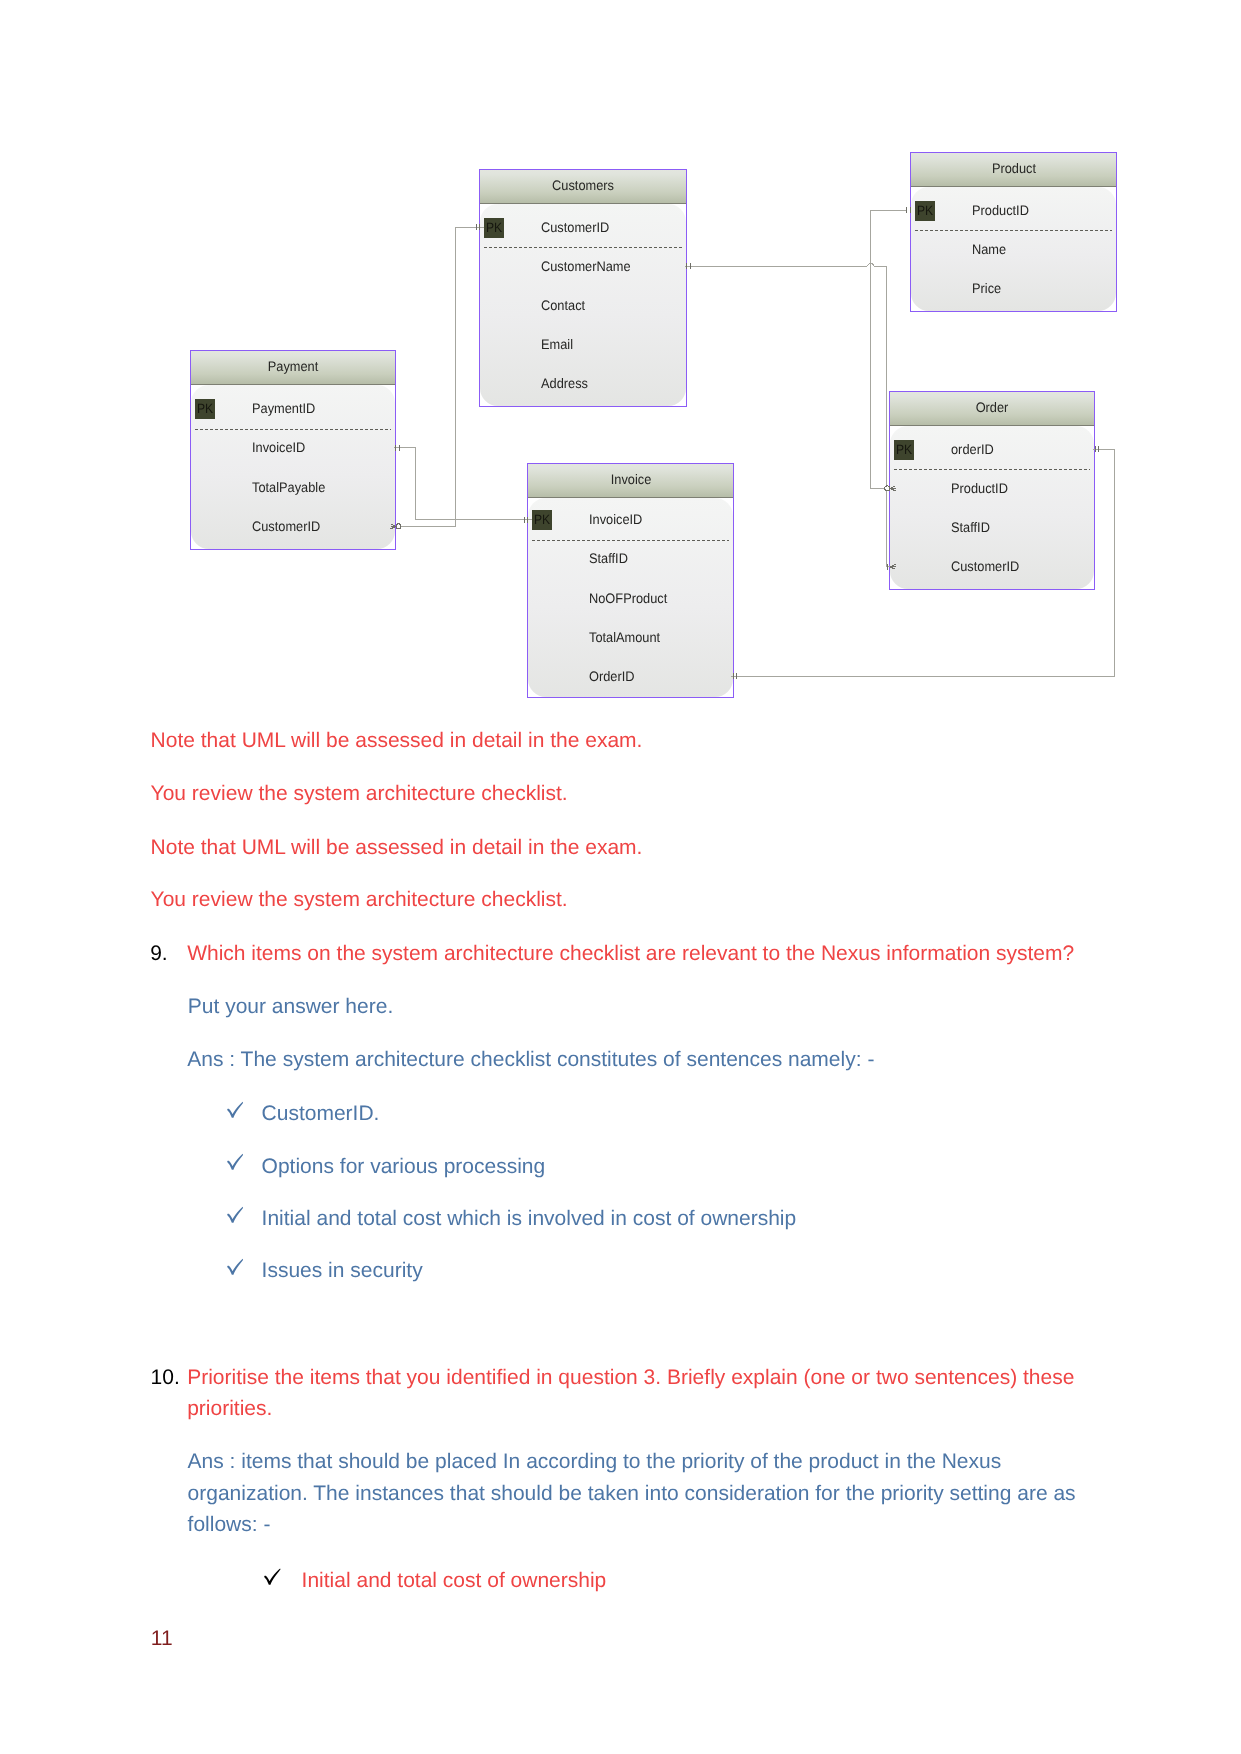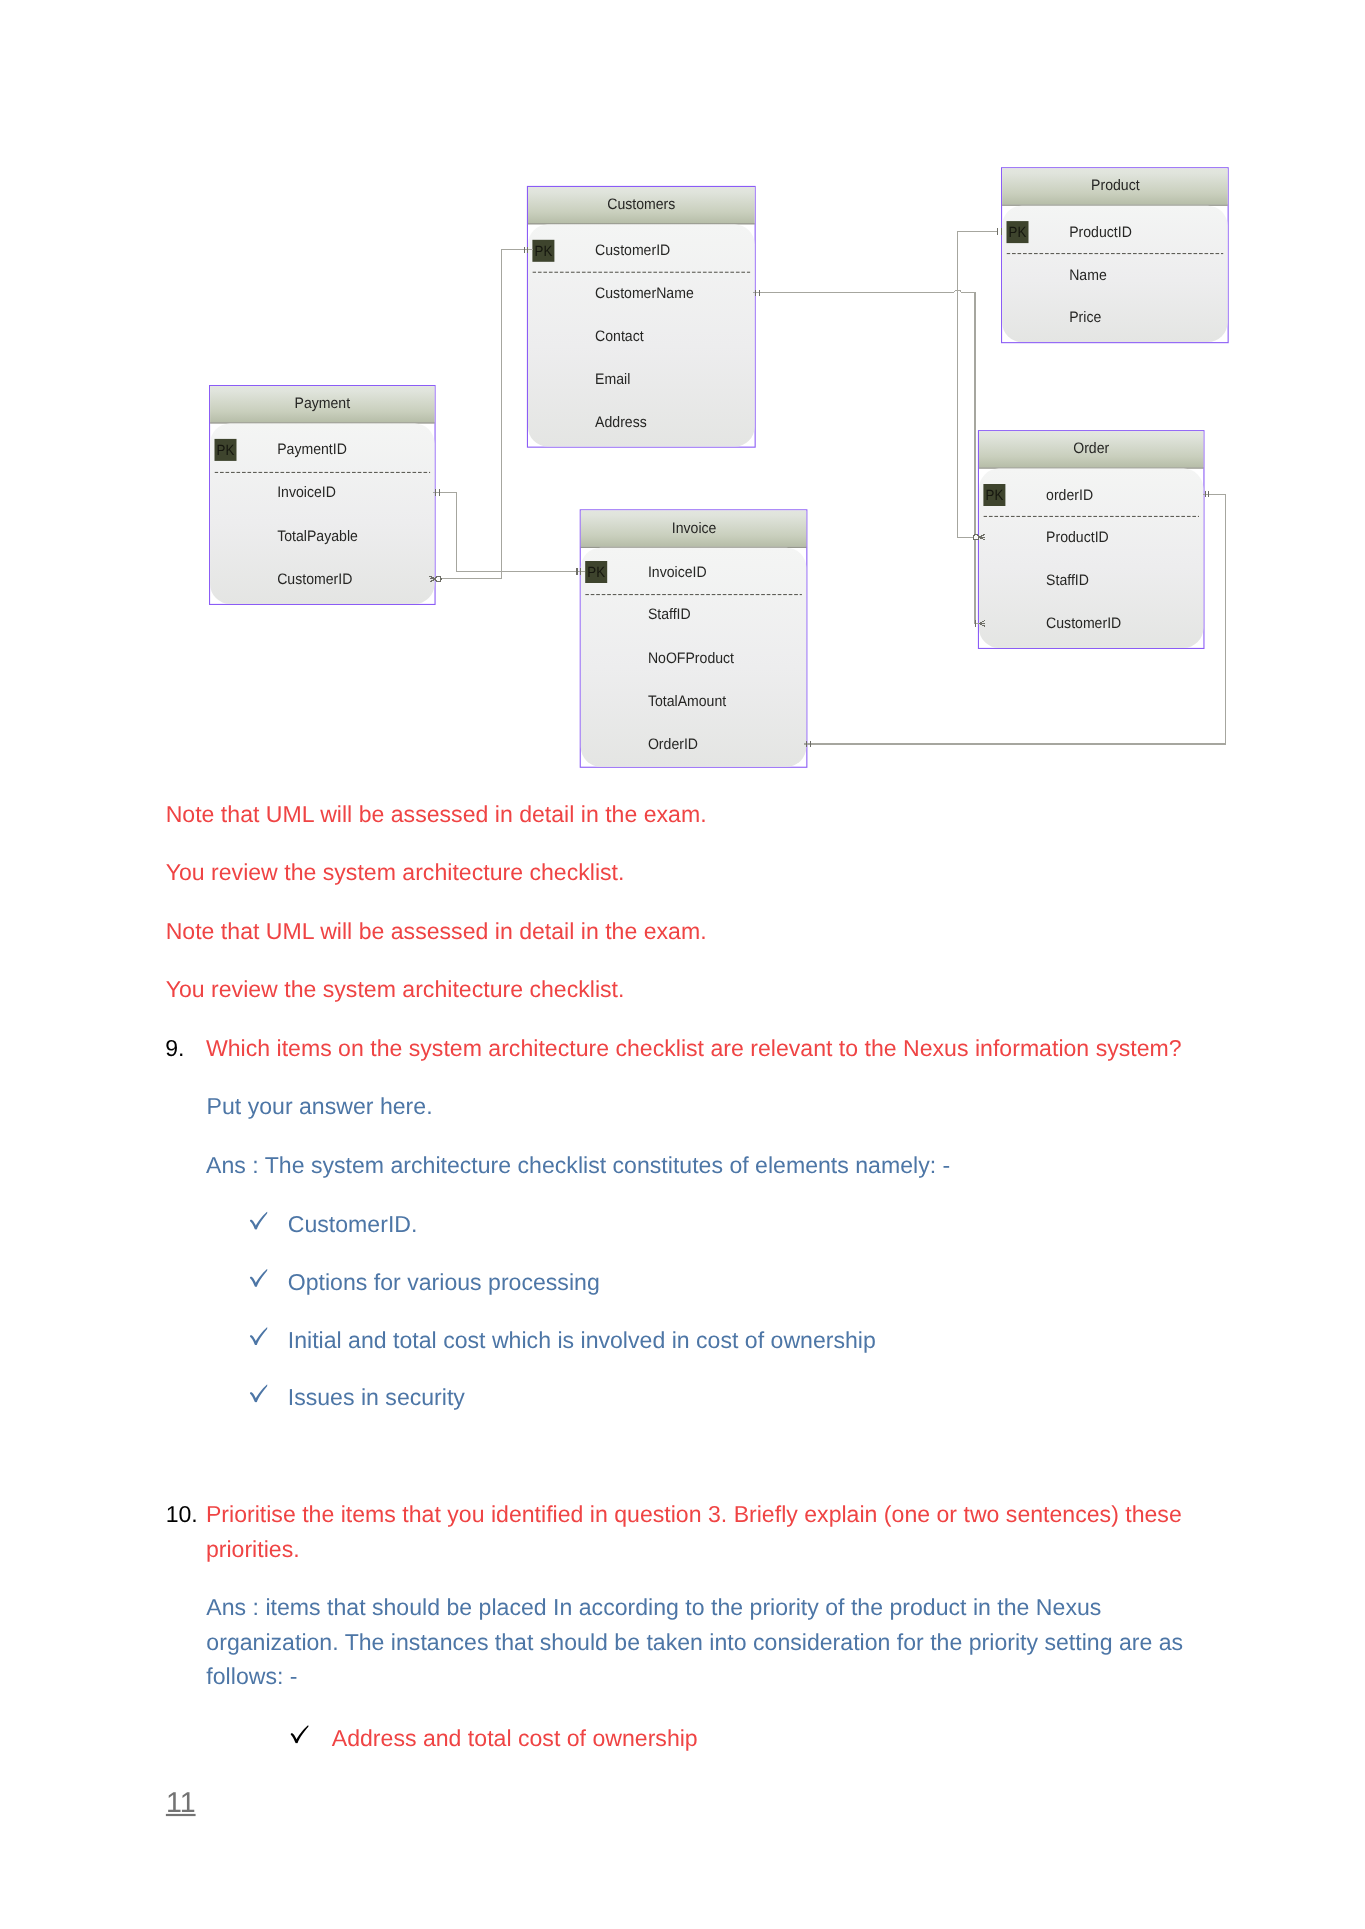--- a/index.html
+++ b/index.html
@@ -31,21 +31,21 @@
   .dash{position:absolute;left:4px;right:4px;height:1px;
         background-image:linear-gradient(to right,#5e5e57 0 3px,rgba(0,0,0,0) 3px 5px);
         background-size:5px 1px;background-repeat:repeat-x;}
 
   
   .para{will-change:opacity;position:absolute;font-size:21px;color:#ef4444;line-height:31.5px;}
   .blue{color:#4d76a6;}
   .qnum{will-change:opacity;position:absolute;font-size:21px;color:#000;line-height:31.5px;white-space:nowrap;}
   .bul{position:absolute;width:16.6px;height:16.8px;}
   .bul svg{display:block;width:16.6px;height:16.8px;}
-  .pgnum{will-change:opacity;position:absolute;font-size:26px;color:#737373;line-height:31.5px;white-space:nowrap;text-decoration:underline;}
+  .pgnum{will-change:opacity;position:absolute;font-size:21px;color:#7f1d1d;line-height:31.5px;white-space:nowrap;}
 </style>
 </head>
 <body>
 
 <div class="page">
 <div class="erd">
 <div class="ent" style="left:190px;top:350px;width:206px;height:200px">
 <div class="ent-hd">
           <span>Payment</span>
         </div>
@@ -195,21 +195,21 @@
 </g>
 </svg>
 </div>
 <div class="para" style="left:150.6px;top:725.4px">Note that UML will be assessed in detail in the exam.</div>
 <div class="para" style="left:150.6px;top:778.4px">You review the system architecture checklist.</div>
 <div class="para" style="left:150.6px;top:832px">Note that UML will be assessed in detail in the exam.</div>
 <div class="para" style="left:150.6px;top:884.1px">You review the system architecture checklist.</div>
 <div class="qnum" style="left:150.2px;top:938.4px">9.</div>
 <div class="para" style="left:187.2px;top:938.4px;width:915px">Which items on the system architecture checklist are relevant to the Nexus information system?</div>
 <div class="para blue" style="left:187.8px;top:990.5px;width:900px">Put your answer here.</div>
-<div class="para blue" style="left:187.3px;top:1043.5px;width:905px">Ans : The system architecture checklist constitutes of elements namely: -</div>
+<div class="para blue" style="left:187.3px;top:1043.5px;width:905px">Ans : The system architecture checklist constitutes of sentences namely: -</div>
 <div class="bul blue" style="left:226.6px;top:1101px">
       <svg viewBox="0 0 100 100" aria-label="✓">
         <path fill="currentColor" d="M1 53C1 46 8 44 14 49C20 54 25 63 30 72C33 78 36 85 38 92L29 100C24 89 19 77 14 69C10 62 5 58 1 53ZM29 100C27 90 33 78 40 67C53 47 70 26 88 10C92 6 97 2 99 4C101 7 96 12 92 17C76 36 60 58 49 77C44 86 41 93 39 100Z"></path>
       </svg>
     </div>
 <div class="para blue" style="left:261.6px;top:1098.1px;width:830px">CustomerID.</div>
 <div class="bul blue" style="left:226.6px;top:1153.4px">
       <svg viewBox="0 0 100 100" aria-label="✓">
         <path fill="currentColor" d="M1 53C1 46 8 44 14 49C20 54 25 63 30 72C33 78 36 85 38 92L29 100C24 89 19 77 14 69C10 62 5 58 1 53ZM29 100C27 90 33 78 40 67C53 47 70 26 88 10C92 6 97 2 99 4C101 7 96 12 92 17C76 36 60 58 49 77C44 86 41 93 39 100Z"></path>
       </svg>
@@ -228,15 +228,15 @@
     </div>
 <div class="para blue" style="left:261.6px;top:1254.9px;width:830px">Issues in security</div>
 <div class="qnum" style="left:150.6px;top:1361.6px">10.</div>
 <div class="para" style="left:187.2px;top:1361.6px;width:903px">Prioritise the items that you identified in question 3. Briefly explain (one or two sentences) these priorities.</div>
 <div class="para blue" style="left:187.6px;top:1446.2px;width:905px">Ans : items that should be placed In according to the priority of the product in the Nexus organization. The instances that should be taken into consideration for the priority setting are as follows: -</div>
 <div class="bul" style="left:264.1px;top:1568px">
       <svg viewBox="0 0 100 100" aria-label="✓">
         <path fill="currentColor" d="M1 53C1 46 8 44 14 49C20 54 25 63 30 72C33 78 36 85 38 92L29 100C24 89 19 77 14 69C10 62 5 58 1 53ZM29 100C27 90 33 78 40 67C53 47 70 26 88 10C92 6 97 2 99 4C101 7 96 12 92 17C76 36 60 58 49 77C44 86 41 93 39 100Z"></path>
       </svg>
     </div>
-<div class="para" style="left:301.6px;top:1564.8px;width:800px">Address and total cost of ownership</div>
+<div class="para" style="left:301.6px;top:1564.8px;width:800px">Initial and total cost of ownership</div>
 <div class="pgnum" style="left:150.8px;top:1623.4px">11</div>
 </div>
 
 </body></html>

